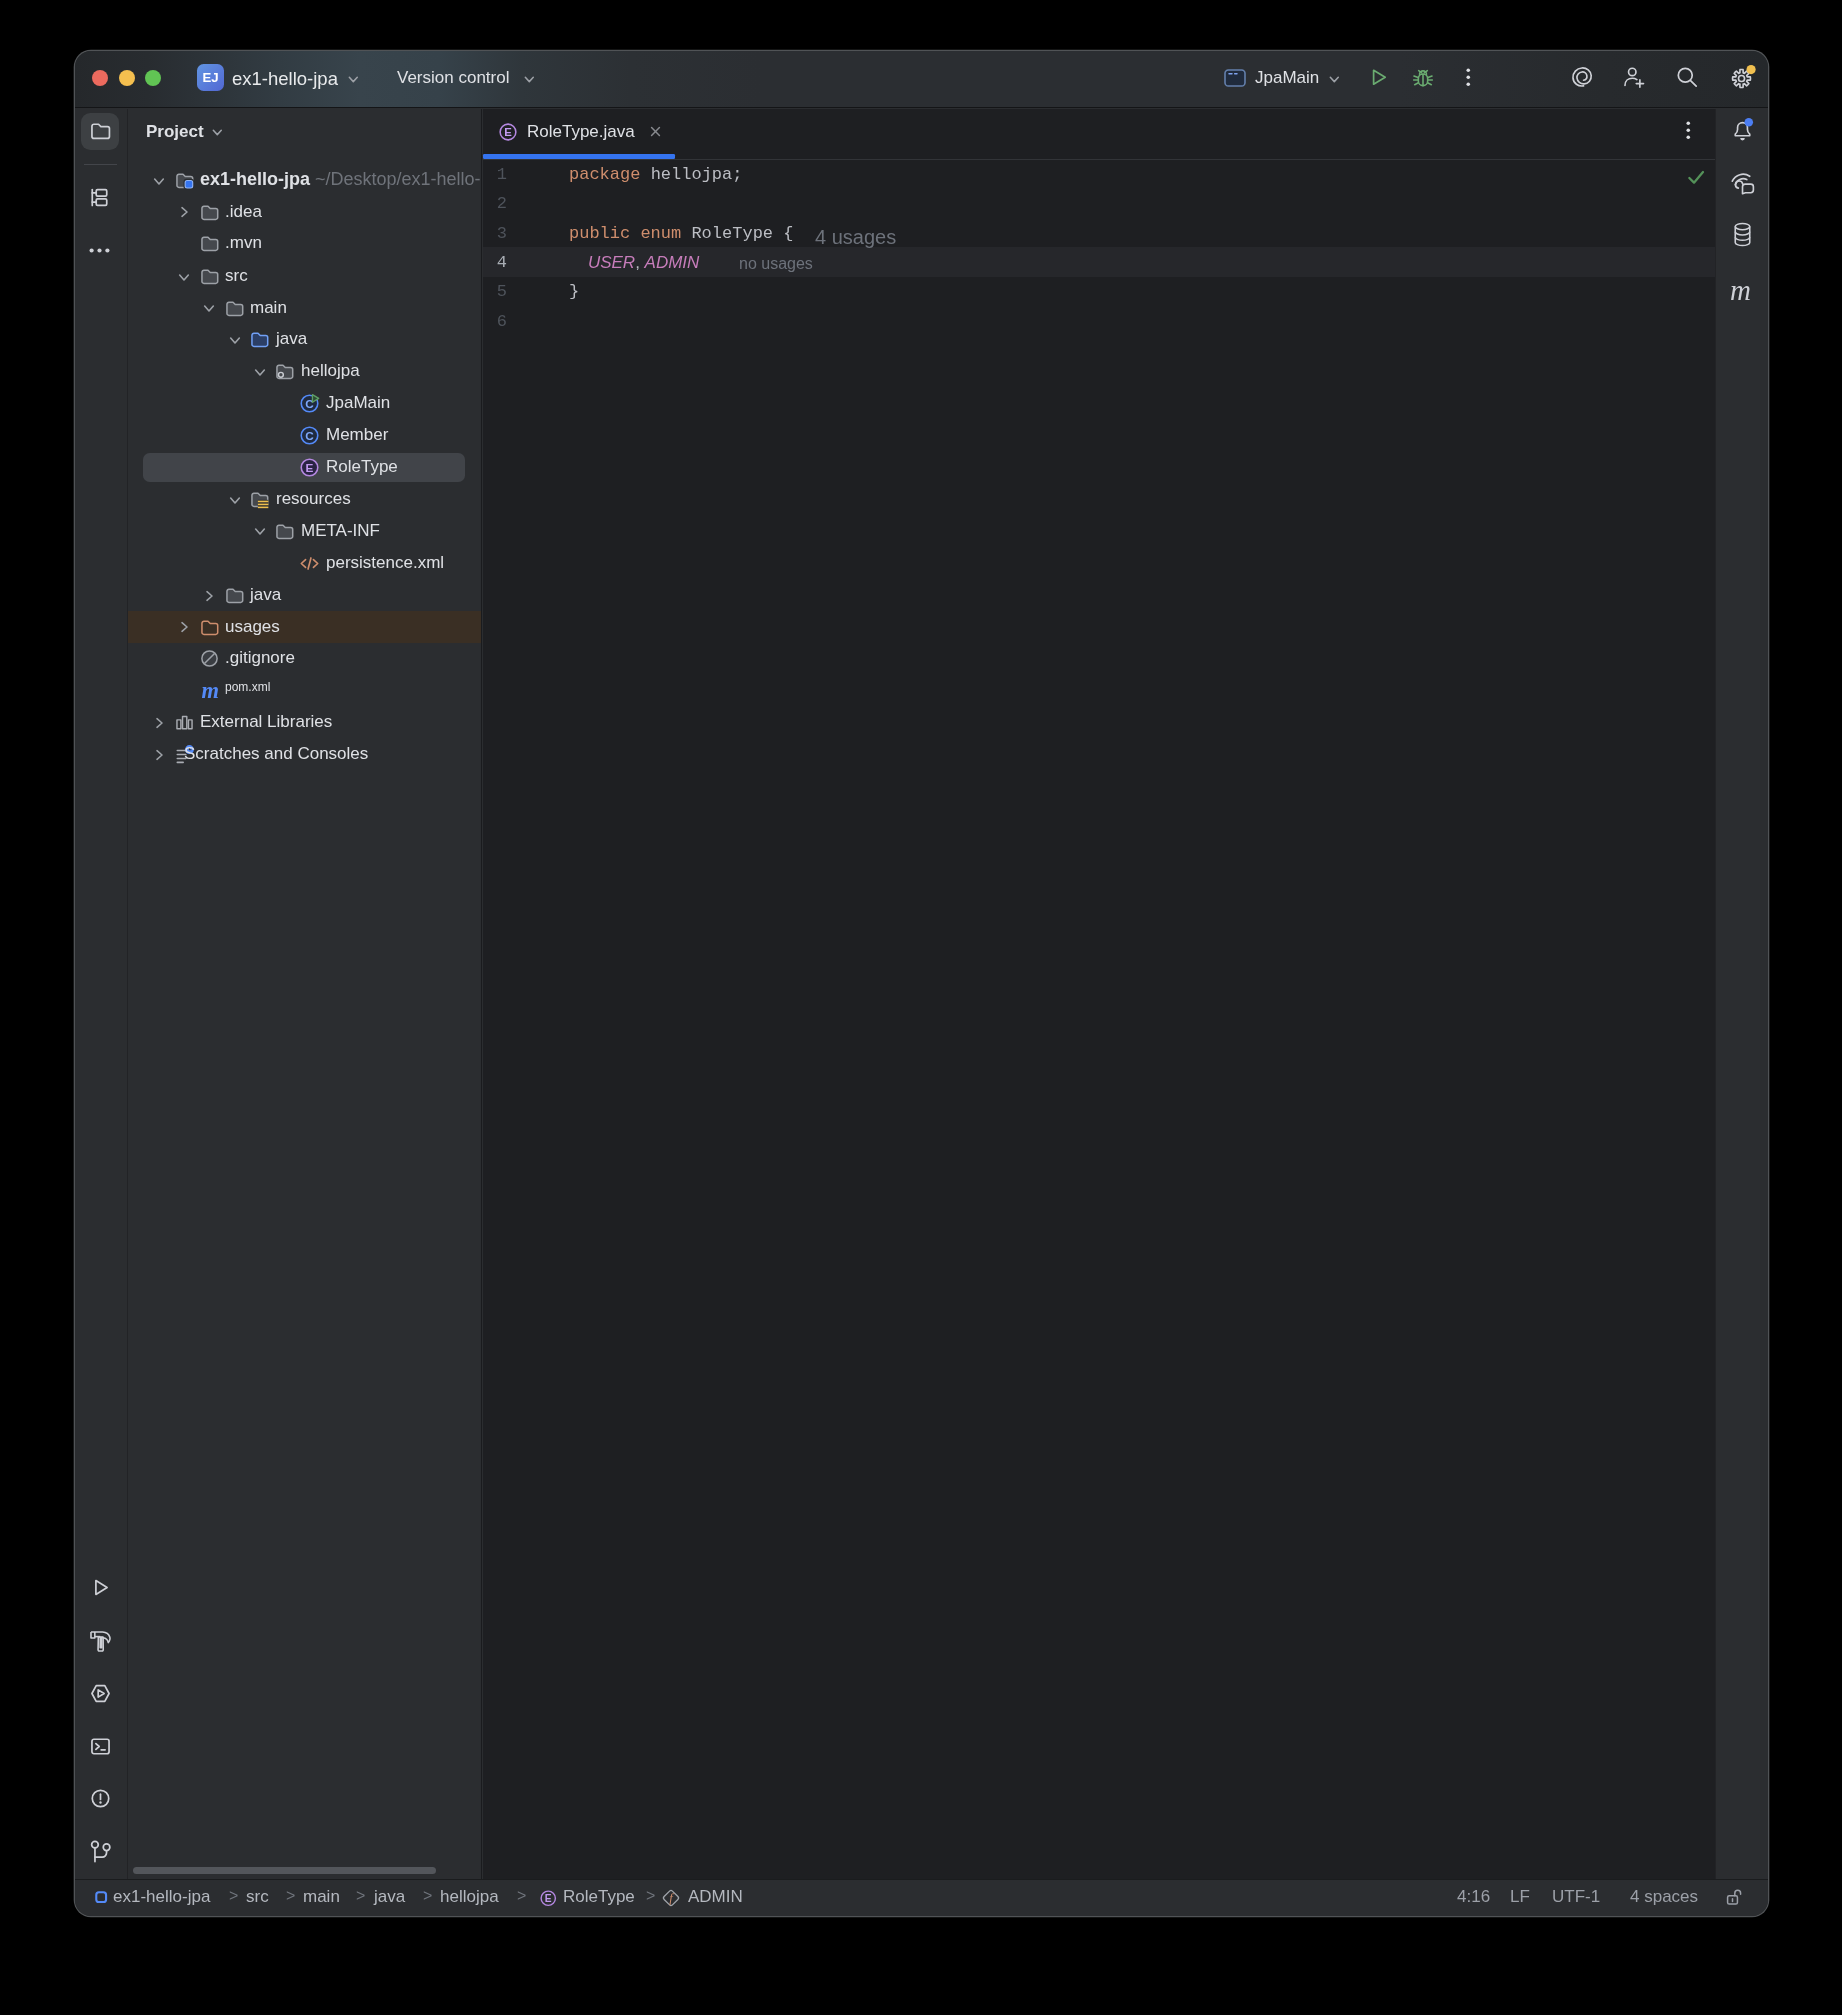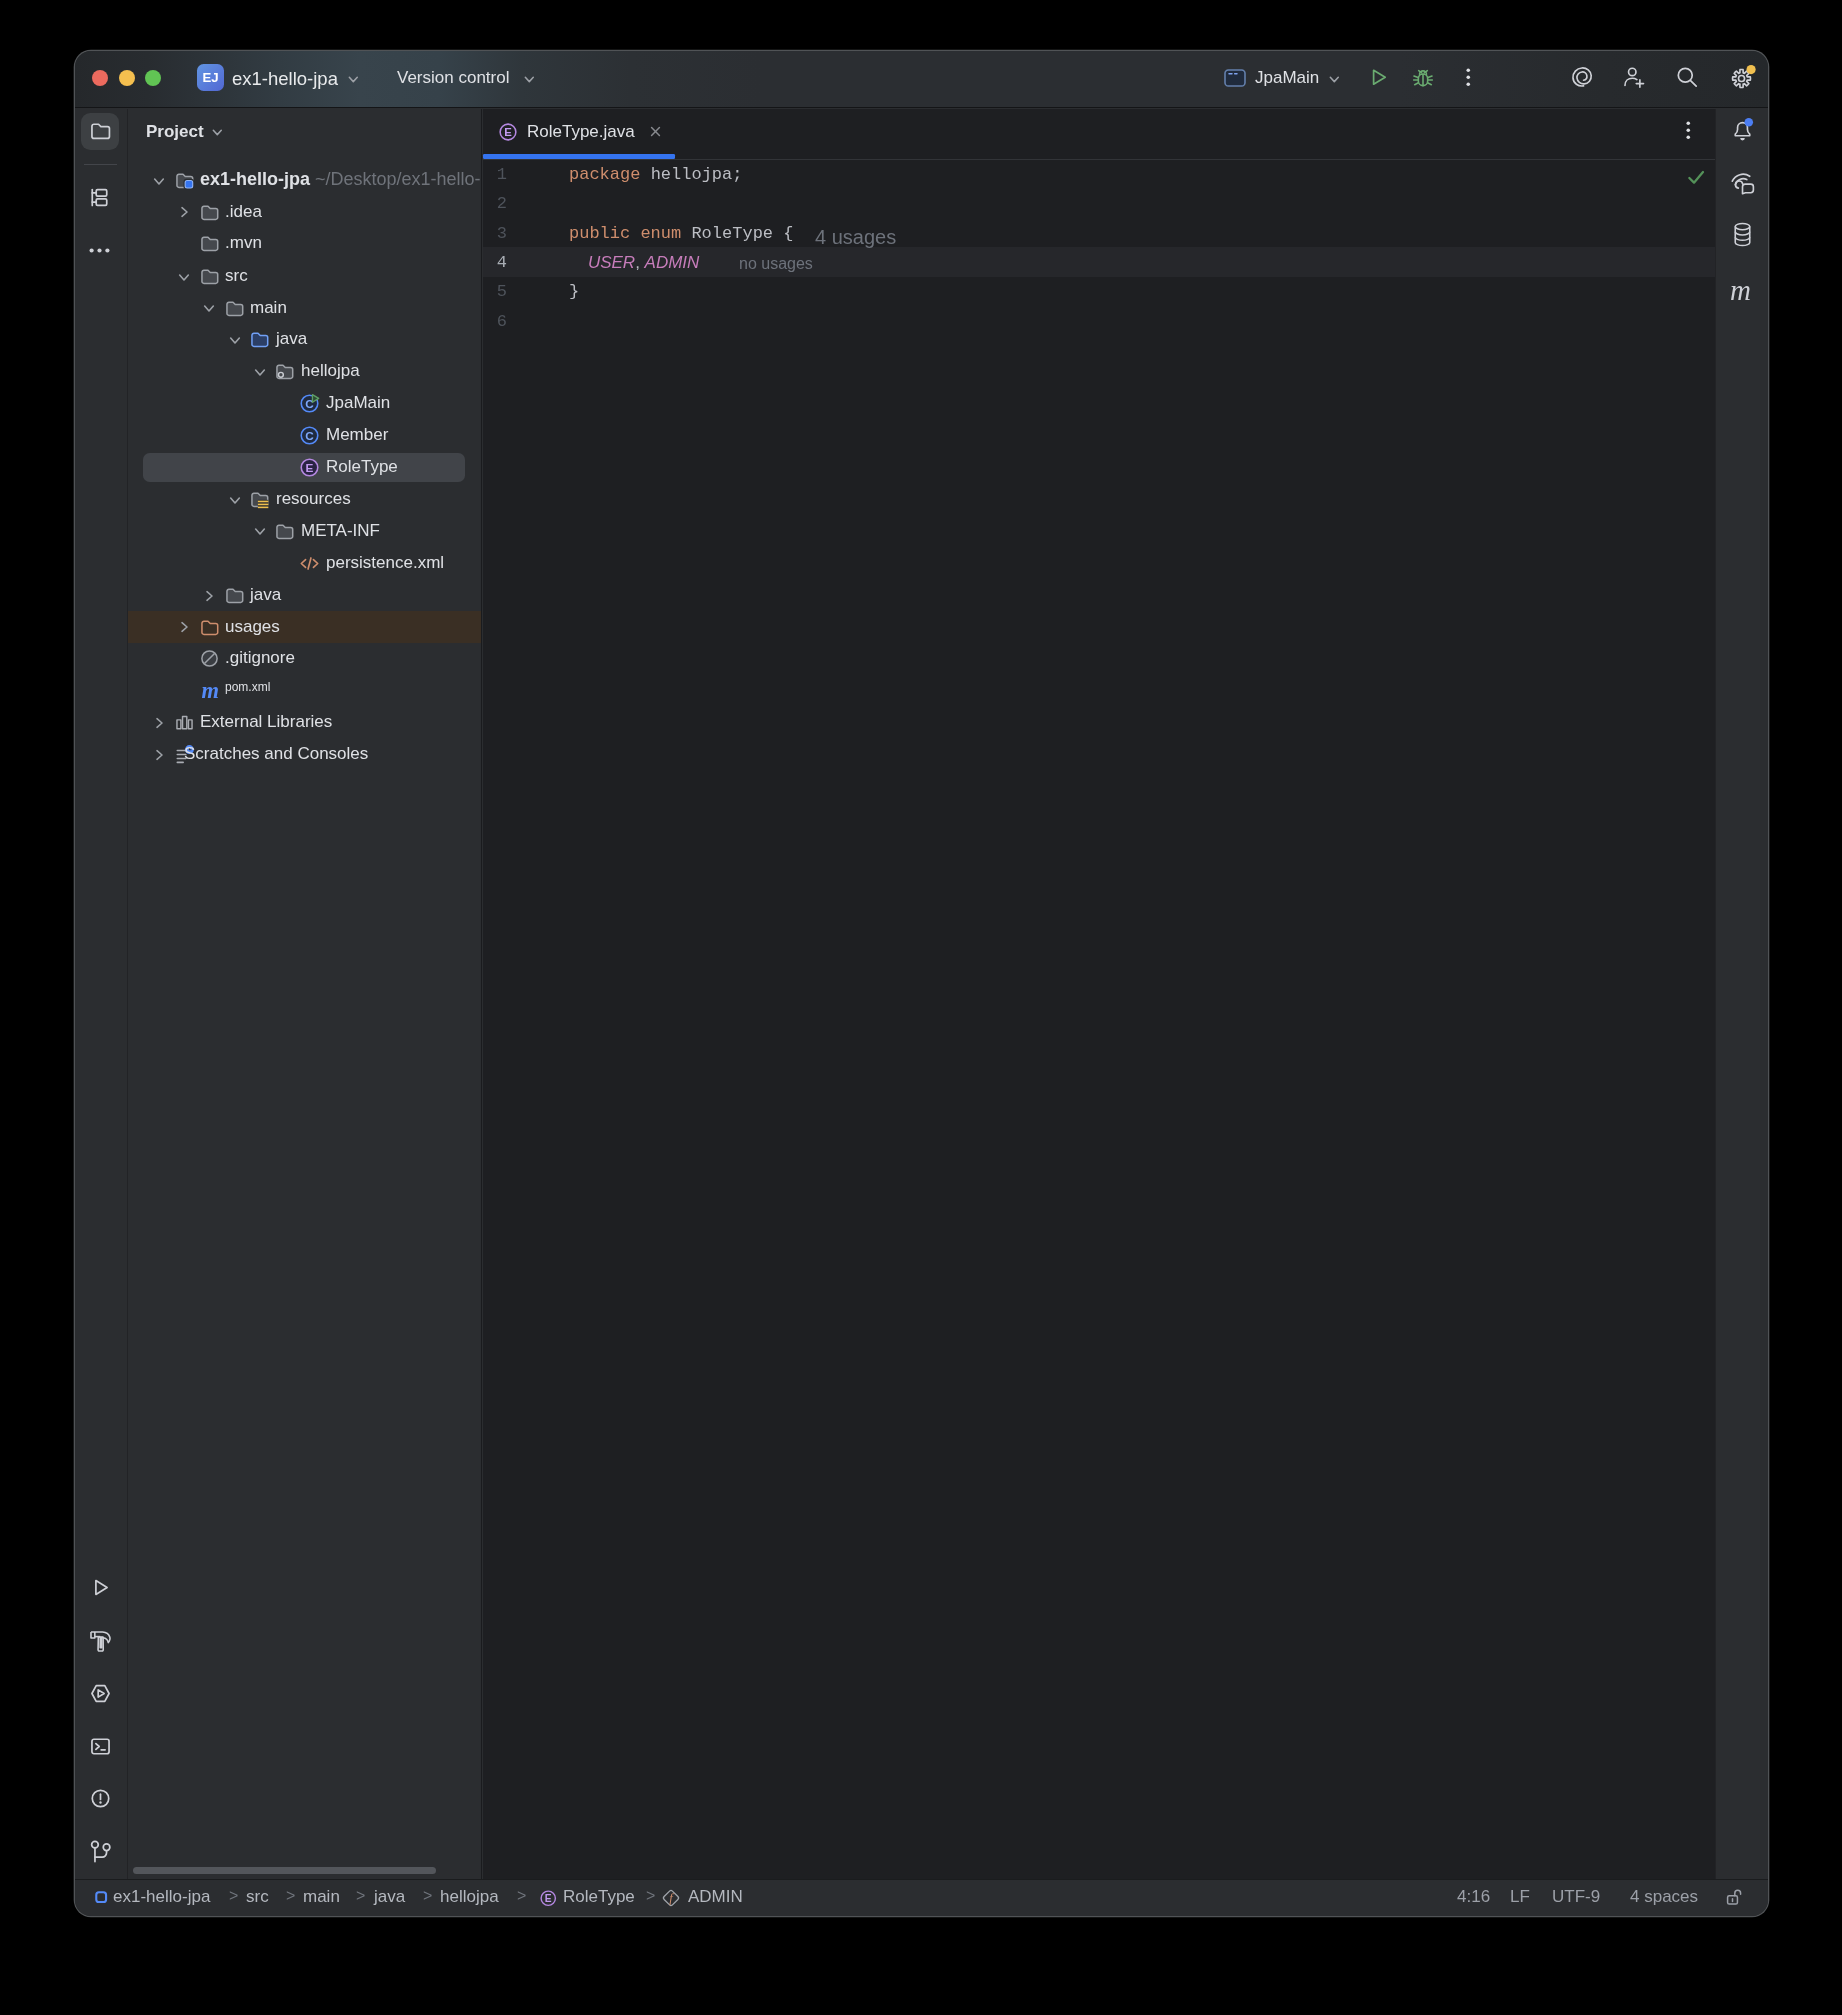--- a/index.html
+++ b/index.html
@@ -505,21 +505,21 @@
 <div class="txt" style="left:571px;top:1836px;font-size:16px;color:#6f747c">&gt;</div>
 <div class="abs" style="left:586px;top:1837px;">
       <svg width="20" height="20" viewBox="0 0 30 30">
         <rect x="6.2" y="6.2" width="17.6" height="17.6" rx="3" transform="rotate(45 15 15)" fill="none" stroke="#a0a4aa" stroke-width="2"></rect>
         <text x="15" y="21.5" font-family="Liberation Serif" font-style="italic" font-size="19" fill="#cf8e6d" text-anchor="middle">f</text>
       </svg>
     </div>
 <div class="txt" style="left:613px;top:1836px;font-size:17px;color:#b4b8bf">ADMIN</div>
 <div class="txt" style="left:1382px;top:1836px;font-size:17px;color:#9ca0a8">4:16</div>
 <div class="txt" style="left:1435px;top:1836px;font-size:17px;color:#9ca0a8">LF</div>
-<div class="txt" style="left:1477px;top:1836px;font-size:17px;color:#9ca0a8">UTF-9</div>
+<div class="txt" style="left:1477px;top:1836px;font-size:17px;color:#9ca0a8">UTF-1</div>
 <div class="txt" style="left:1555px;top:1836px;font-size:17px;color:#9ca0a8">4 spaces</div>
 <div class="abs" style="left:1648px;top:1836px;">
       <svg width="21" height="21" viewBox="0 0 32 32">
         <g fill="none" stroke="#9ca0a8" stroke-width="2.3" stroke-linecap="round">
           <rect x="7" y="13.5" width="15" height="12.5" rx="2.5"></rect>
           <path d="M18 13.5 v-4 a4.4 4.4 0 0 1 8.8 0 v1.5"></path>
         </g>
         <path d="M14.5 18 v4" stroke="#9ca0a8" stroke-width="2.3" stroke-linecap="round"></path>
       </svg>
     </div>

